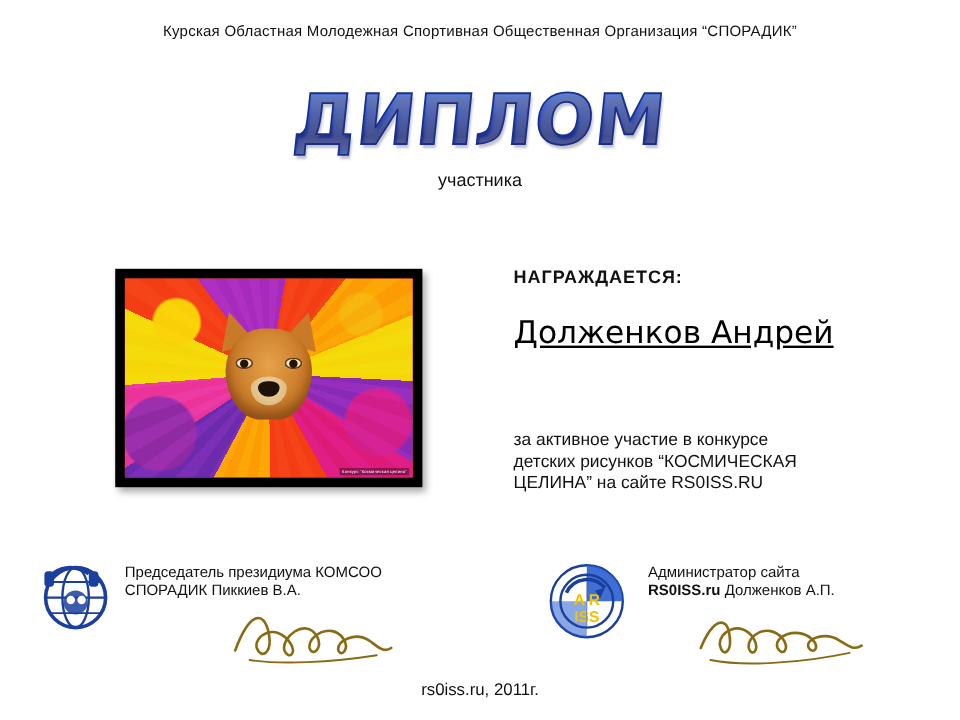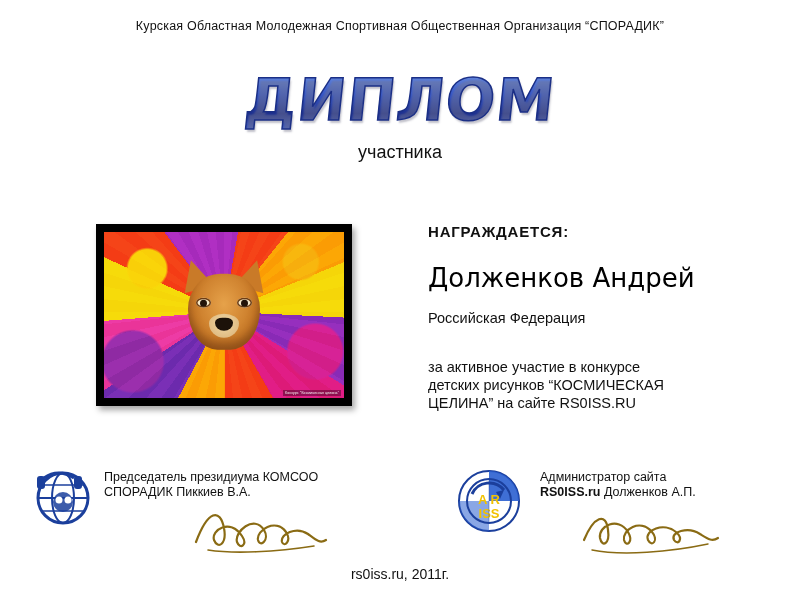--- a/index.html
+++ b/index.html
@@ -72,21 +72,21 @@
     -webkit-text-stroke: 1.5px #1b2f86;
     transform: skewX(-6deg);
     pointer-events: none;
   }
   .subtitle {
     position: absolute;
     top: 142px;
     left: 0;
     width: 800px;
     text-align: center;
-    font-size: 18px;
+    font-size: 15px;
     color: #111111;
   }
 
   
   .art-frame {
     position: absolute;
     left: 96px;
     top: 224px;
     width: 256px;
     height: 182px;
@@ -210,20 +210,21 @@
     color: #111111;
     font-weight: bold;
   }
   .recipient {
     position: absolute;
     left: 428px;
     top: 263px;
     font-size: 26px;
     color: #000000;
     font-family: "DejaVu Sans", sans-serif;
+    text-decoration: underline;
   }
   .country {
     position: absolute;
     left: 428px;
     top: 310px;
     font-size: 14.5px;
     color: #111111;
   }
   .reason {
     position: absolute;
@@ -326,21 +327,20 @@
           </div>
         <div class="fox-snout"></div>
         <div class="fox-nose"></div>
       </div>
       <div class="art-caption">Конкурс “Космическая целина”</div>
     </div>
   </div>
 
   <div class="award-label">НАГРАЖДАЕТСЯ:</div>
   <div class="recipient">Долженков Андрей</div>
-  <div class="country">Российская Федерация</div>
   <div class="reason">
     <div>за активное участие в конкурсе</div>
     <div>детских рисунков “КОСМИЧЕСКАЯ</div>
     <div>ЦЕЛИНА” на сайте RS0ISS.RU</div>
   </div>
 
   <div class="sig-left-logo">
     <svg width="66" height="66" viewBox="0 0 66 66">
       <circle cx="33" cy="36" r="25" fill="none" stroke="#1b3f9c" stroke-width="3"></circle>
       <ellipse cx="33" cy="36" rx="11" ry="25" fill="none" stroke="#1b3f9c" stroke-width="2"></ellipse>

